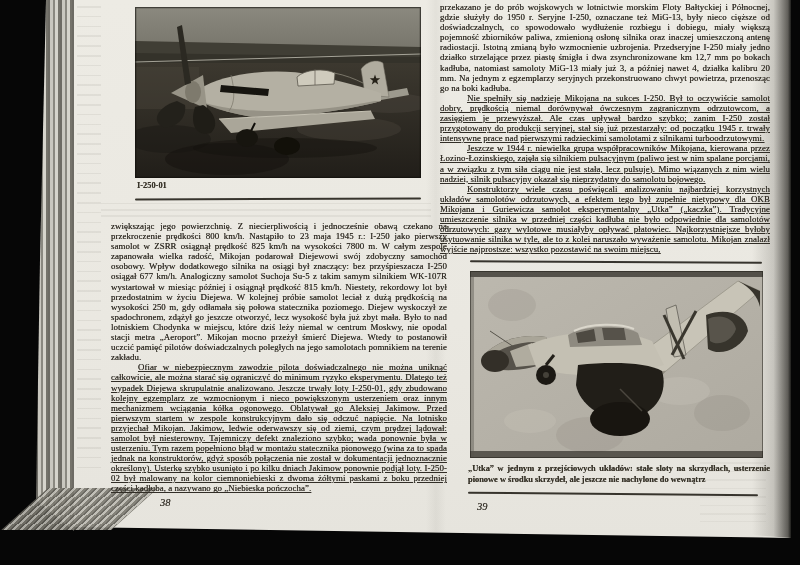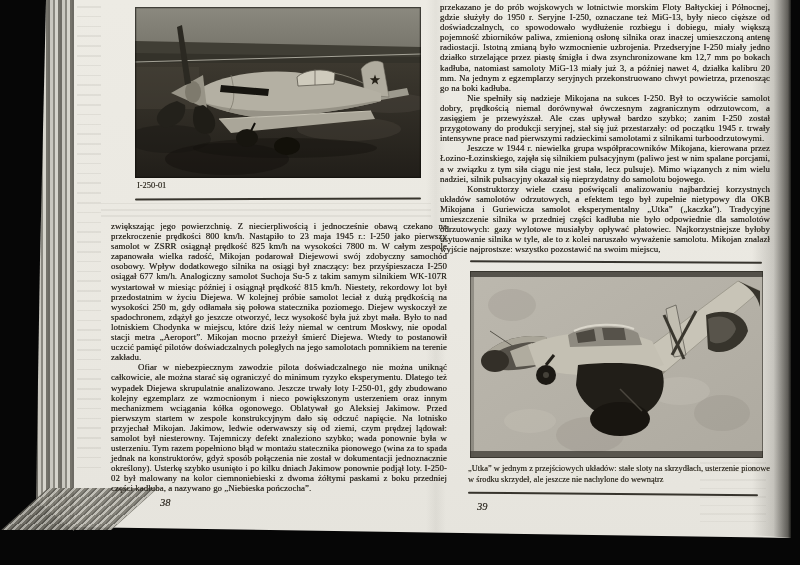--- a/index.html
+++ b/index.html
@@ -19,23 +19,23 @@
          background:repeating-linear-gradient(90deg,#6d6b64 0 2px,#c9c7bf 2px 5px,#8a8880 5px 7px,#d6d4cc 7px 10px,#75736b 10px 12px);
          clip-path:polygon(10px 0,38px 0,38px 531px,0 500px,4px 260px);}
   .corner-edge{position:absolute;left:48px;top:488px;width:110px;height:42px;
          background:repeating-linear-gradient(90deg,#5f5d56 0 2px,#bdbbb3 2px 5px,#7a786f 5px 8px);
          transform:skewX(-48deg);transform-origin:top left;opacity:.9;}
 
   
   .body-text{position:absolute;color:#322e27;font-size:8.9px;line-height:10.1px;
          text-align:justify;letter-spacing:.05px;text-shadow:0 0 .45px rgba(52,48,40,.85);}
   .body-text p{margin:0;}
-  .body-text p.ind{text-indent:27px;}
+  .body-text p.ind{text-indent:27px;text-decoration:underline;}
   .caption{position:absolute;color:#383429;font-size:8.4px;line-height:10.5px;
-         text-shadow:0 0 .4px rgba(52,48,40,.8);}
+         text-shadow:0 0 .4px rgba(52,48,40,.8);font-weight:bold;}
   .pagenum{position:absolute;color:#3a362e;font-size:10.5px;font-style:italic;
          text-shadow:0 0 .4px rgba(52,48,40,.8);}
   .rule{position:absolute;background:#37342d;height:2px;border-radius:1px;}
 
   
   .photo{position:absolute;overflow:hidden;box-shadow:inset 0 0 0 1px rgba(25,23,18,.55);}
   .photo svg{display:block;}
 
   
   .ghost-col{position:absolute;left:77px;top:6px;width:24px;height:470px;opacity:.75;

